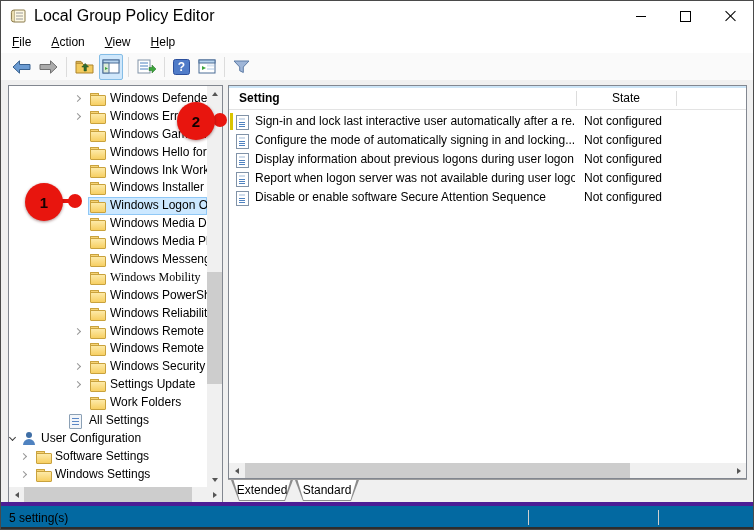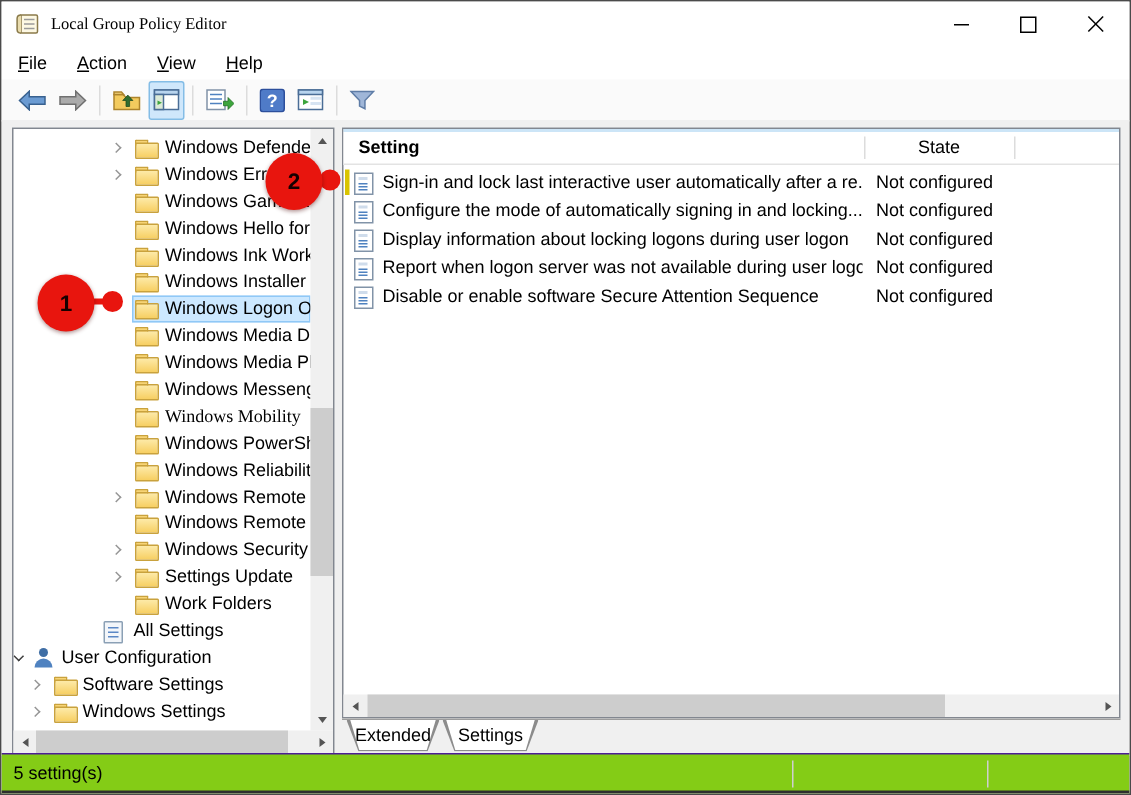--- a/index.html
+++ b/index.html
@@ -3,21 +3,21 @@
 <meta charset="utf-8">
 <style>
   html,body{margin:0;padding:0;background:#c8c8c8;}
   body{width:754px;height:530px;position:relative;font-family:"Liberation Sans",sans-serif;font-size:12px;color:#000;}
   .window{position:absolute;inset:0;box-sizing:border-box;background:#fff;border:1px solid #4a4a4a;overflow:hidden;}
   .window::after{content:"";position:absolute;left:0;right:0;bottom:0;height:2px;background:#2e2e2e;}
 
   
   .titlebar{position:absolute;top:0;left:0;right:0;height:30px;background:#fff;display:flex;align-items:center;padding-left:9px;}
   .app-icon{width:17px;height:16px;margin-right:7px;flex:0 0 auto;}
-  .title-text{font-size:11px;font-family:Liberation Serif, serif;}
+  .title-text{font-size:16px;}
   .win-controls{position:absolute;top:0;right:0;height:30px;display:flex;}
   .win-btn{width:45px;height:30px;display:flex;align-items:center;justify-content:center;}
   .g-min{width:10px;height:1px;background:#000;}
   .g-max{width:9px;height:9px;border:1px solid #000;}
   .g-close{position:relative;width:12px;height:12px;}
   .g-close::before,.g-close::after{content:"";position:absolute;left:5.5px;top:-1px;width:1px;height:14px;background:#000;}
   .g-close::before{transform:rotate(45deg);}
   .g-close::after{transform:rotate(-45deg);}
 
   
@@ -79,21 +79,21 @@
   .rp-hscroll{position:absolute;left:0;right:0;bottom:0;height:15px;background:#f0f0f0;}
 
   
   .tabstrip{position:absolute;left:227px;top:399px;width:519px;height:24px;background:#f0f0f0;border-top:1px solid #9d9d9d;box-sizing:border-box;}
   .tab{position:absolute;top:0;height:21px;}
   .tab-outer{position:absolute;inset:0;background:#8c8c8c;clip-path:polygon(0 0,100% 0,calc(100% - 8px) 100%,8px 100%);}
   .tab-inner{position:absolute;left:0;right:0;top:0;bottom:1px;background:#fff;clip-path:polygon(2.5px 0,calc(100% - 2.5px) 0,calc(100% - 8.5px) 100%,8.5px 100%);}
   .tab-label{position:absolute;inset:0;text-align:center;line-height:20px;}
 
   
-  .statusbar{position:absolute;left:0;right:0;bottom:0;height:27px;box-sizing:border-box;background:#84cc16;border-top:1px solid #4c1d95;margin-top:24px;}
+  .statusbar{position:absolute;left:0;right:0;bottom:0;height:27px;box-sizing:border-box;background:#0369a1;border-top:4px solid #4c1d95;margin-top:24px;}
   .status-text{position:absolute;left:8px;top:5px;}
   .status-sep{position:absolute;top:4px;bottom:4px;width:1px;background:#cfcfcf;}
 
   
   .ann-circle{position:absolute;width:38px;height:38px;border-radius:50%;background:#e8150e;color:#160000;font-weight:bold;font-size:15px;display:flex;align-items:center;justify-content:center;z-index:20;box-shadow:0 1px 3px rgba(70,0,0,.45);}
   .ann-dot{position:absolute;width:14px;height:14px;border-radius:50%;background:#e8150e;z-index:19;}
   .ann-line{position:absolute;height:4px;background:#e8150e;z-index:19;}
 </style>
 </head>
 <body>
@@ -349,21 +349,21 @@
     <span class="lv-setting">Sign-in and lock last interactive user automatically after a re...</span>
     <span class="lv-state">Not configured</span>
   </div>
           <div class="lv-row">
     <span class="icon-policy"></span>
     <span class="lv-setting">Configure the mode of automatically signing in and locking...</span>
     <span class="lv-state">Not configured</span>
   </div>
           <div class="lv-row">
     <span class="icon-policy"></span>
-    <span class="lv-setting">Display information about locking logons during user logon</span>
+    <span class="lv-setting">Display information about previous logons during user logon</span>
     <span class="lv-state">Not configured</span>
   </div>
           <div class="lv-row">
     <span class="icon-policy"></span>
     <span class="lv-setting">Report when logon server was not available during user logon</span>
     <span class="lv-state">Not configured</span>
   </div>
           <div class="lv-row">
     <span class="icon-policy"></span>
     <span class="lv-setting">Disable or enable software Secure Attention Sequence</span>
@@ -383,21 +383,21 @@
 
     <div class="tabstrip">
       <div class="tab" style="left:3px;width:62px;">
         <span class="tab-outer"></span>
         <span class="tab-inner"></span>
         <span class="tab-label">Extended</span>
       </div>
       <div class="tab" style="left:67px;width:64px;">
         <span class="tab-outer"></span>
         <span class="tab-inner"></span>
-        <span class="tab-label">Settings</span>
+        <span class="tab-label">Standard</span>
       </div>
     </div>
   </div>
 
   <div class="statusbar">
     <span class="status-text">5 setting(s)</span>
     <span class="status-sep" style="left:527px;"></span>
     <span class="status-sep" style="left:657px;"></span>
   </div>
 

